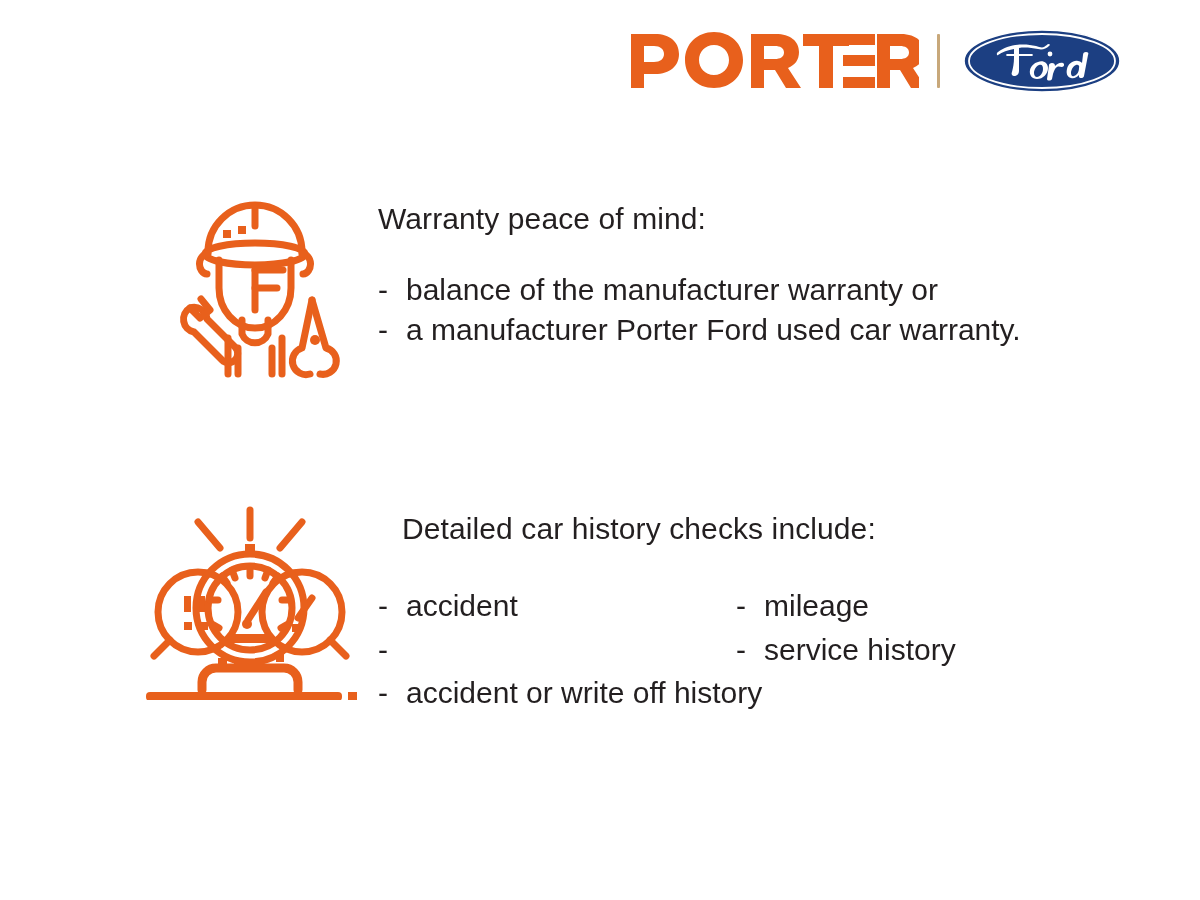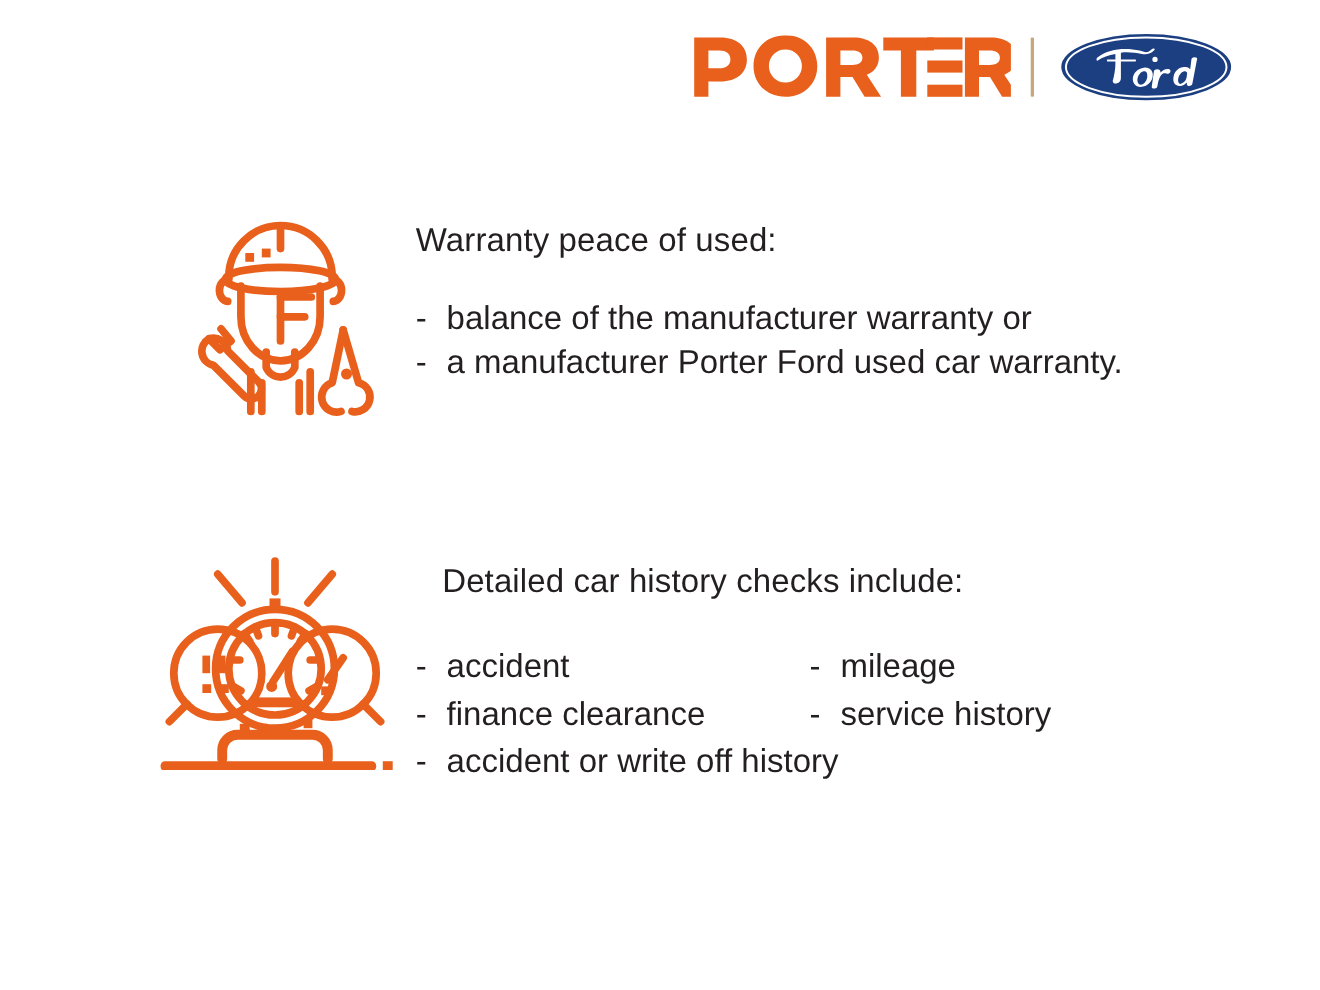--- a/index.html
+++ b/index.html
@@ -196,21 +196,21 @@
           <path d="M40 128 l10 10 l10 -8 l-9 -11"></path>
 
           <path d="M162 120 l-10 48 a10 10 0 0 0 8 26"></path>
           <path d="M162 120 l14 48 a10 10 0 0 1 -6 26"></path>
           <circle cx="165" cy="160" r="5" fill="#E8601C" stroke="none"></circle>
         </g>
       </svg>
     </div>
 
     <div class="block-text">
-      <h2 class="block-heading">Warranty peace of used:</h2>
+      <h2 class="block-heading">Warranty peace of mind:</h2>
       <ul class="bullet-list">
         <li class="bullet-line">
           <span class="bullet-dash">-</span>
           <span>balance of the manufacturer warranty or</span>
         </li>
         <li class="bullet-line">
           <span class="bullet-dash">-</span>
           <span>a manufacturer Porter Ford used car warranty.</span>
         </li>
       </ul>
@@ -278,21 +278,20 @@
         <div class="bullet-line">
           <span class="bullet-dash">-</span>
           <span>accident</span>
         </div>
         <div class="bullet-line">
           <span class="bullet-dash">-</span>
           <span>mileage</span>
         </div>
         <div class="bullet-line">
           <span class="bullet-dash">-</span>
-          <span>finance clearance</span>
         </div>
         <div class="bullet-line">
           <span class="bullet-dash">-</span>
           <span>service history</span>
         </div>
         <div class="bullet-line span-both">
           <span class="bullet-dash">-</span>
           <span>accident or write off history</span>
         </div>
       </div>

